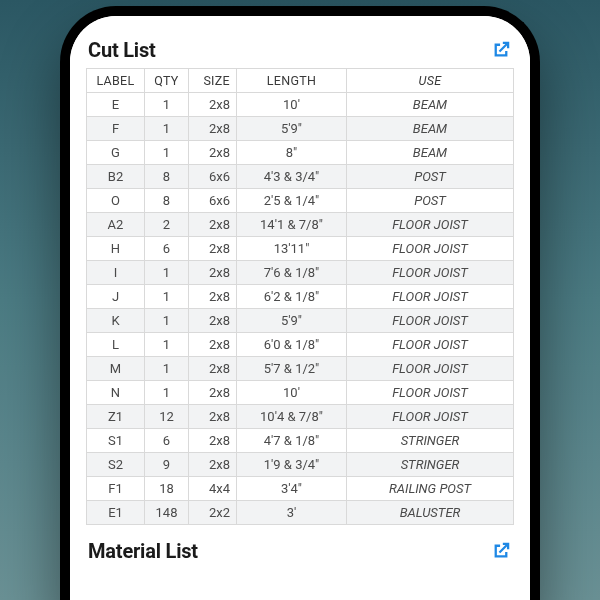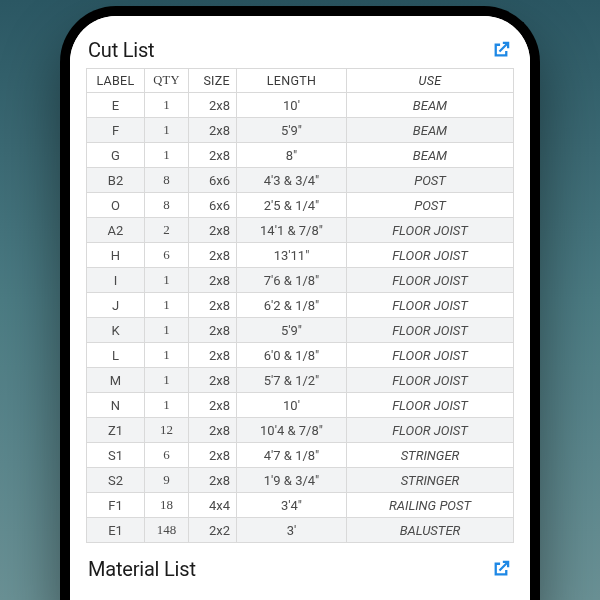--- a/index.html
+++ b/index.html
@@ -26,21 +26,21 @@
     padding: 18px 16px 0 16px;
     background: #ffffff;
   }
   .section-header {
     display: flex;
     align-items: center;
     justify-content: space-between;
     padding: 4px 2px 6px 2px;
   }
   .section-title {
-    font-weight: 400;
+    font-weight: 700;
     font-size: 20px;
     color: #1b1b1b;
     letter-spacing: -0.2px;
   }
   .share-icon {
     width: 22px;
     height: 22px;
     color: #1e88e5;
   }
   table {
@@ -63,21 +63,21 @@
     font-size: 12.5px;
     letter-spacing: 0.3px;
   }
   tbody tr:nth-child(even) td {
     background: #f2f3f4;
   }
   tbody tr:nth-child(odd) td {
     background: #ffffff;
   }
   .col-label { width: 58px; }
-  .col-qty   { width: 44px; font-family: Liberation Serif, serif; }
+  .col-qty   { width: 44px; }
   .col-size  { width: 48px; text-align: right; }
   .col-len   { width: 110px; }
   .col-use   { width: auto; font-style: italic; }
   .second-section {
     margin-top: 10px;
   }
 </style>
 </head>
 <body>
 

